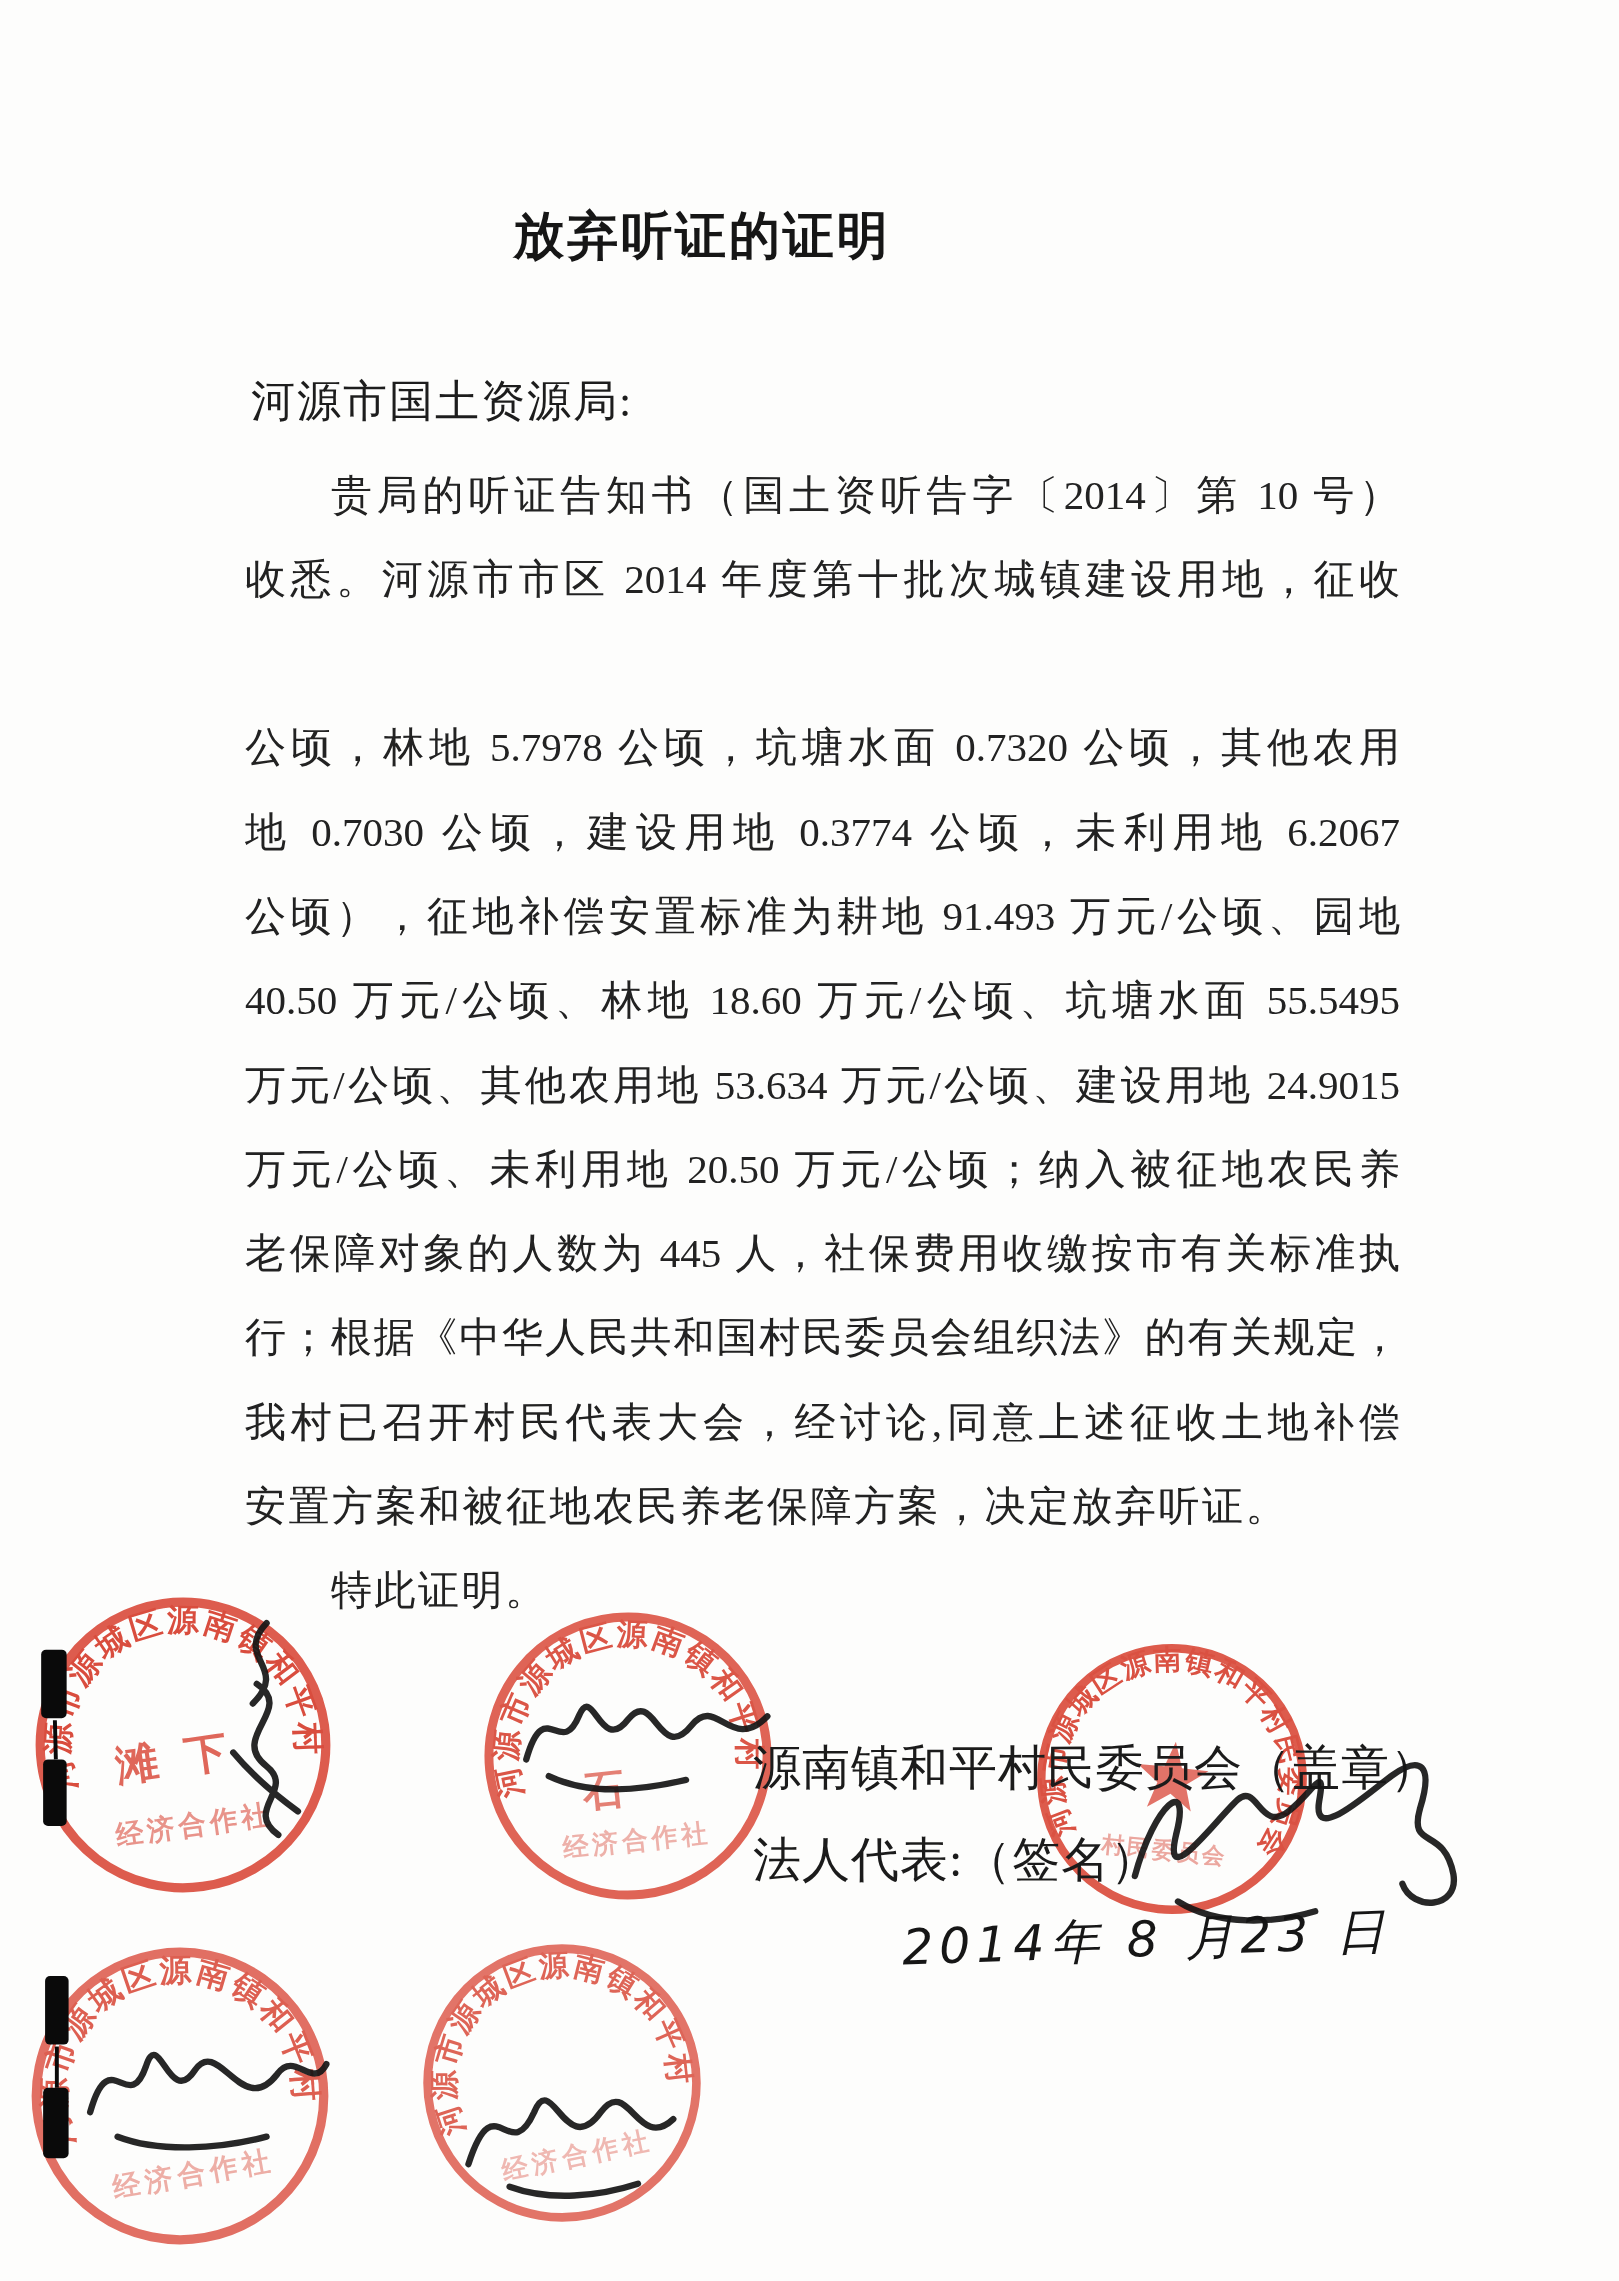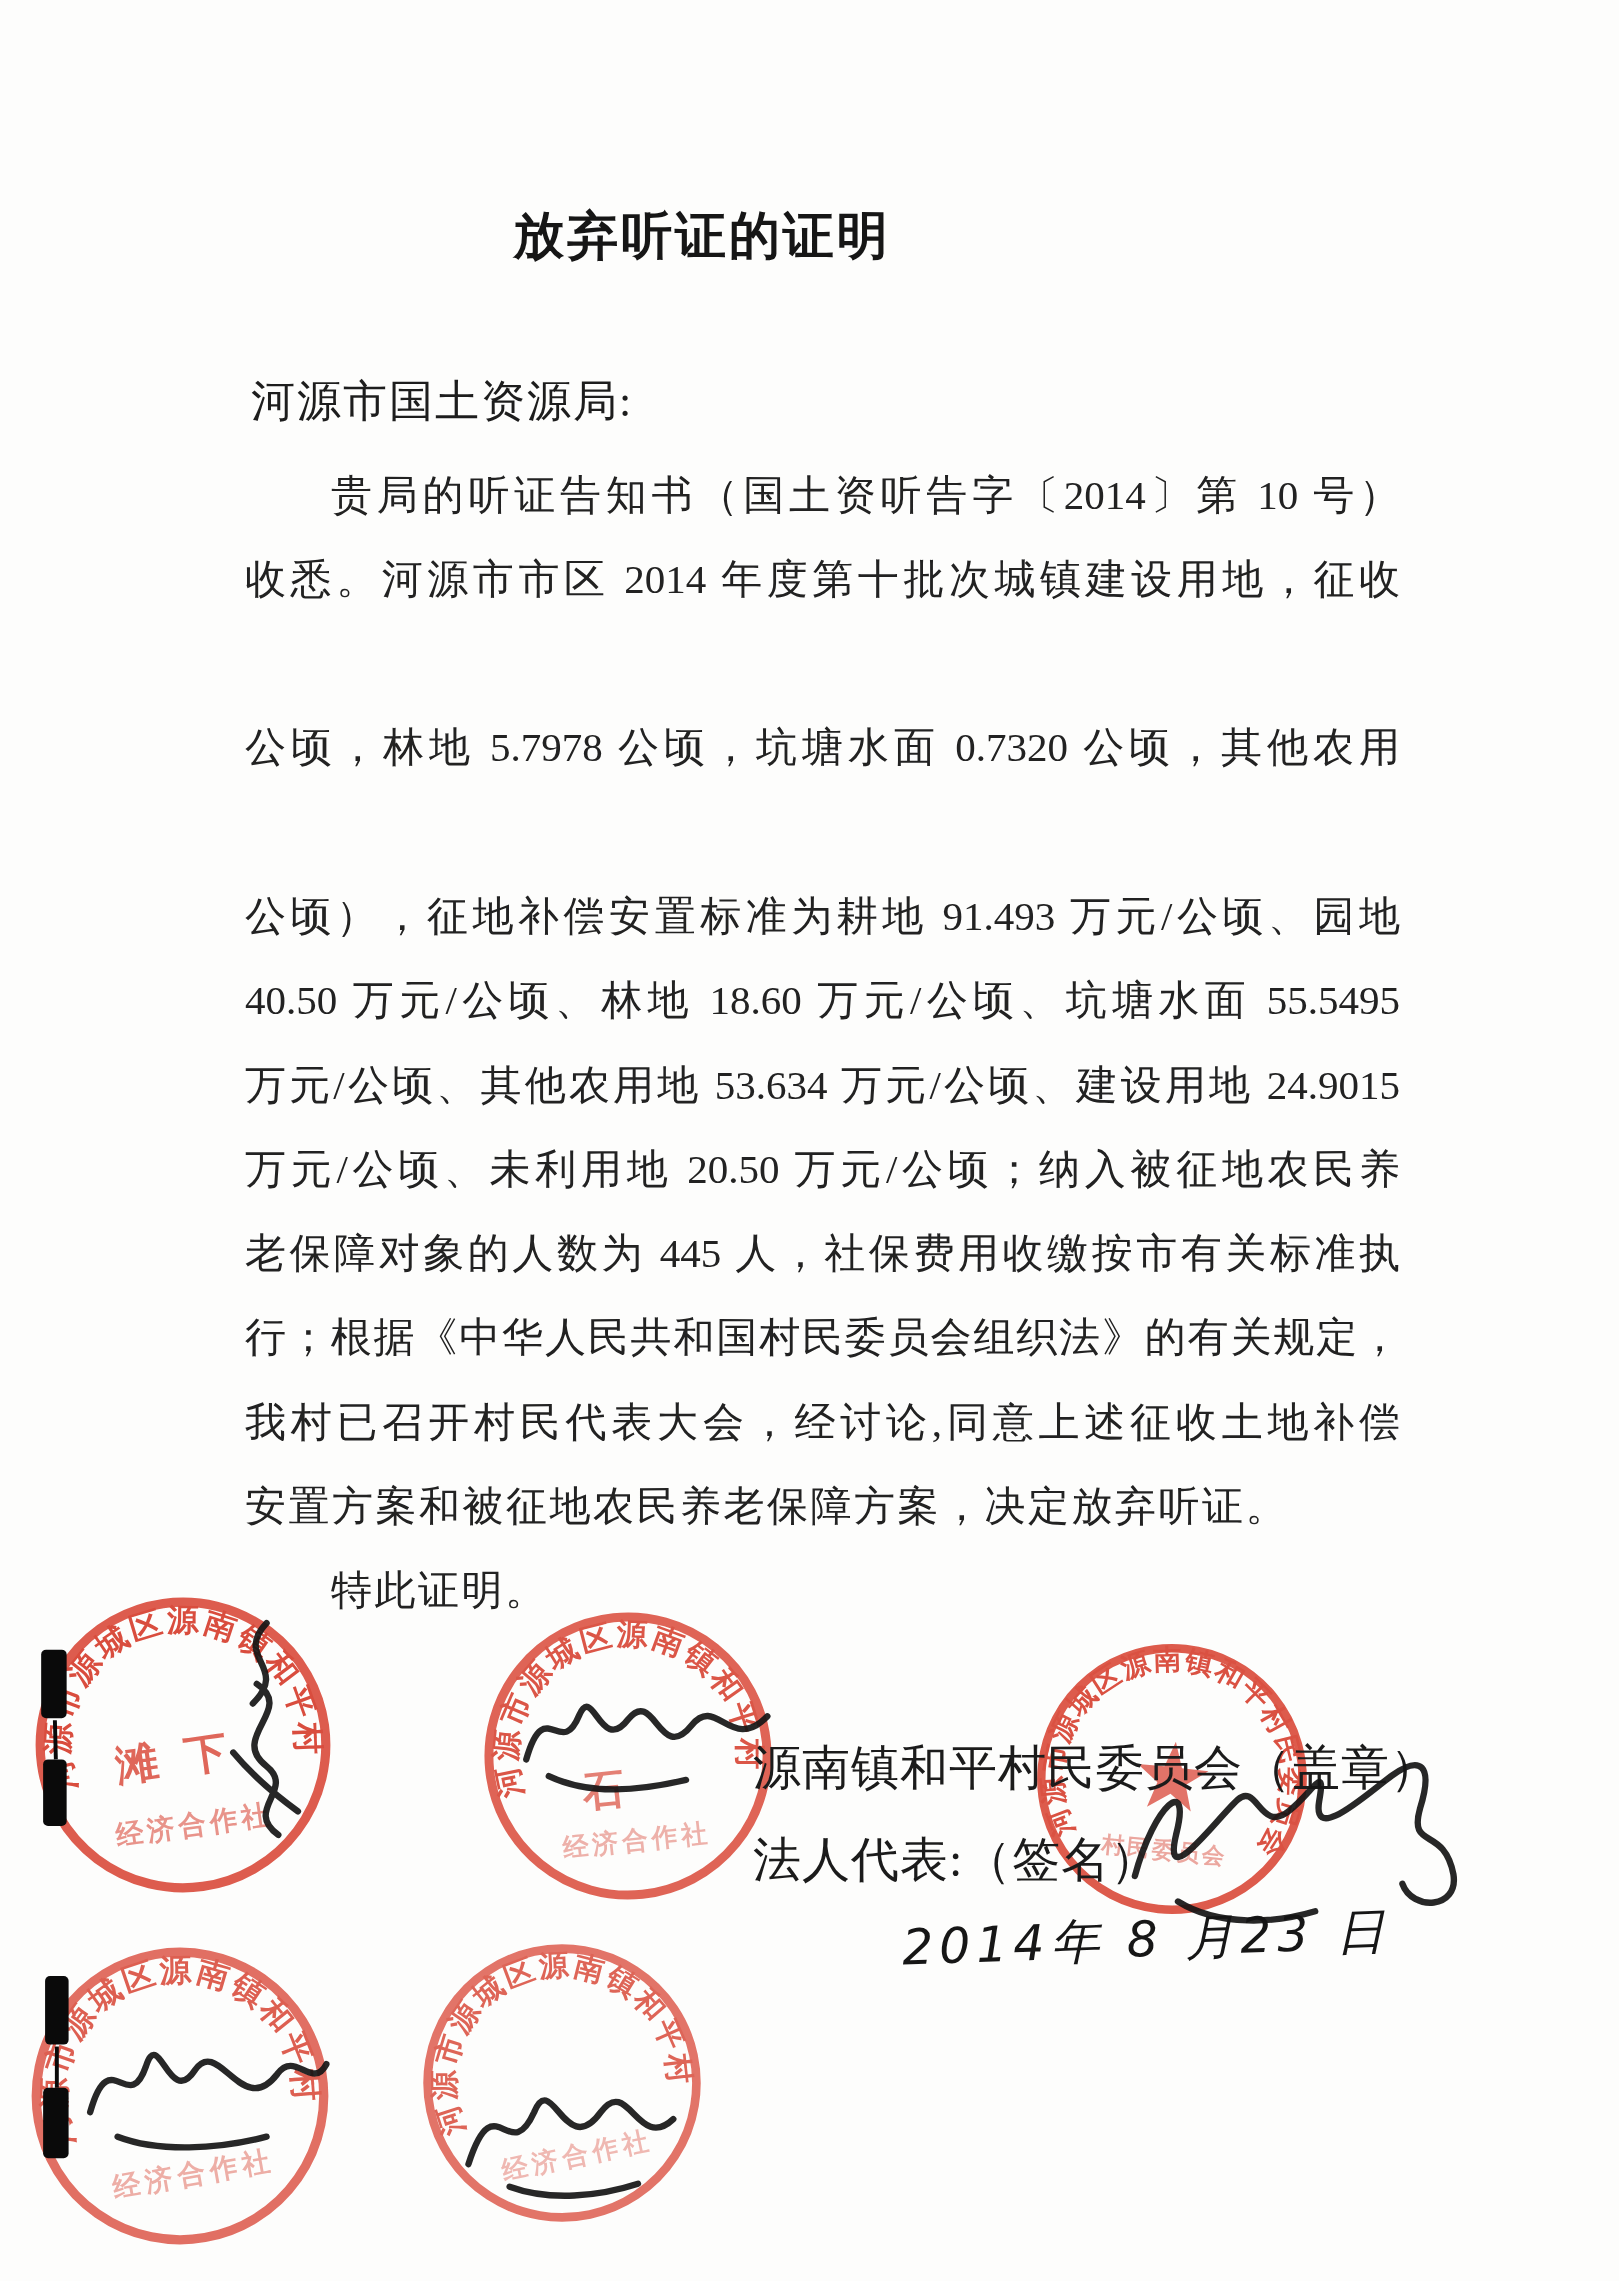--- a/index.html
+++ b/index.html
@@ -50,20 +50,21 @@
 
 <div class="page">
 
   <div class="doc-title">放弃听证的证明</div>
 
   <div class="salutation">河源市国土资源局:</div>
 
   <div class="bline indent" style="top:467px">贵局的听证告知书（国土资听告字〔2014〕第 10 号）</div>
   <div class="bline" style="top:551px">收悉。河源市市区 2014 年度第十批次城镇建设用地，征收</div>
   <div class="bline" style="top:719px">公顷，林地 5.7978 公顷，坑塘水面 0.7320 公顷，其他农用</div>
+  <div class="bline" style="top:804px">地 0.7030 公顷，建设用地 0.3774 公顷，未利用地 6.2067</div>
   <div class="bline" style="top:888px">公顷），征地补偿安置标准为耕地 91.493 万元/公顷、园地</div>
   <div class="bline" style="top:972px">40.50 万元/公顷、林地 18.60 万元/公顷、坑塘水面 55.5495</div>
   <div class="bline" style="top:1057px">万元/公顷、其他农用地 53.634 万元/公顷、建设用地 24.9015</div>
   <div class="bline" style="top:1141px">万元/公顷、未利用地 20.50 万元/公顷；纳入被征地农民养</div>
   <div class="bline" style="top:1225px">老保障对象的人数为 445 人，社保费用收缴按市有关标准执</div>
   <div class="bline" style="top:1309px">行；根据《中华人民共和国村民委员会组织法》的有关规定，</div>
   <div class="bline" style="top:1394px">我村已召开村民代表大会，经讨论,同意上述征收土地补偿</div>
   <div class="bline nojust" style="top:1478px">安置方案和被征地农民养老保障方案，决定放弃听证。</div>
   <div class="bline nojust indent" style="top:1562px">特此证明。</div>
 

